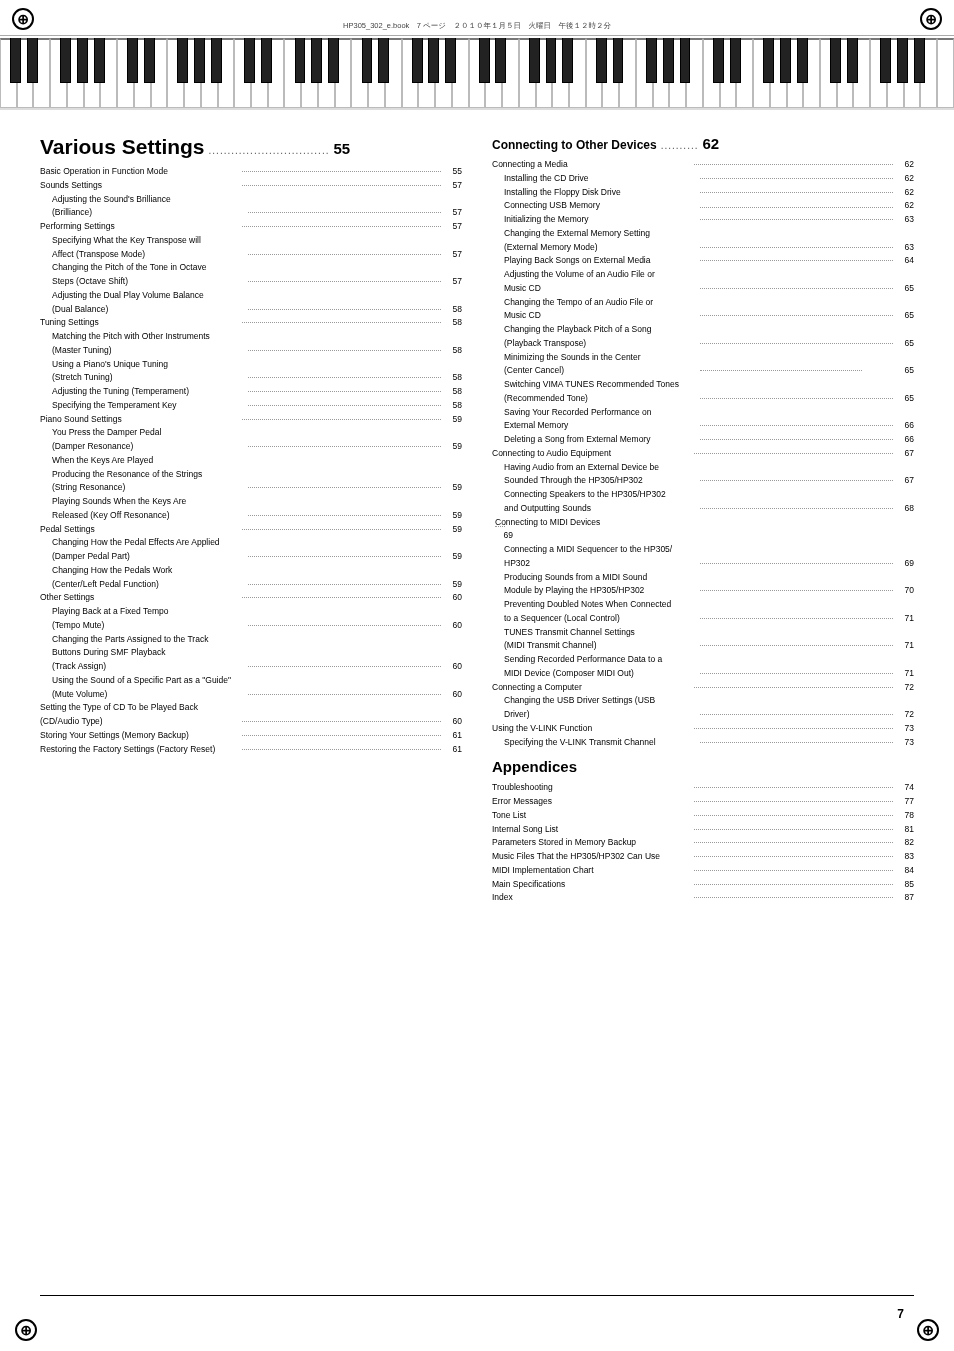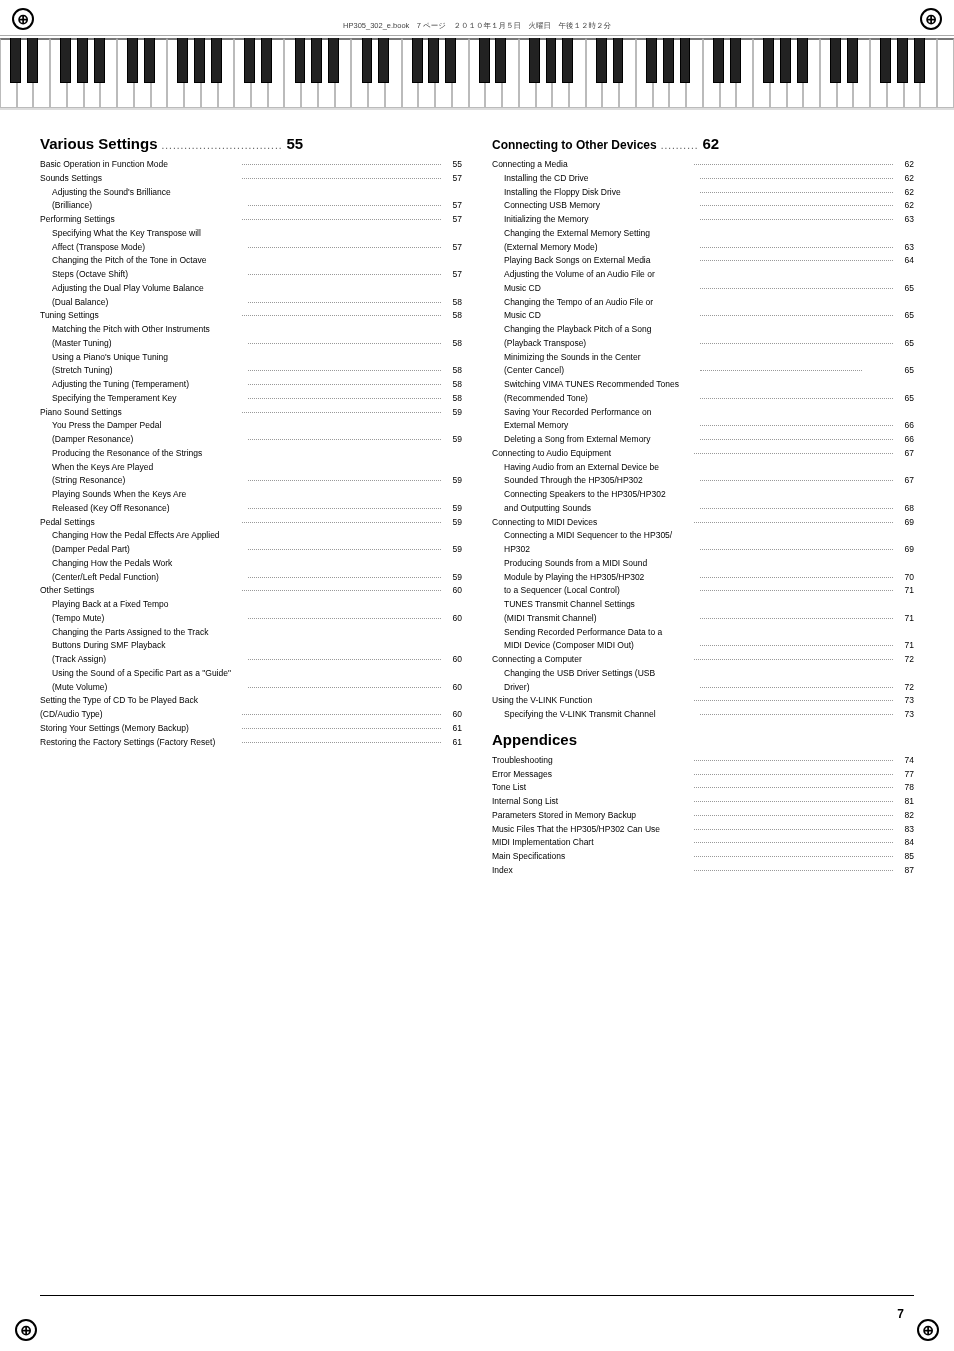--- a/index.html
+++ b/index.html
@@ -267,21 +267,21 @@
           </div>
       </div>
     </div>
   </div>
 
   <div class="content-area">
 
     <div class="column-left">
 
       <div class="section-heading">
-        <span style="font-size:15px;font-weight:bold;">Various Settings</span>
+        <span style="font-size:21px;font-weight:bold;">Various Settings</span>
         <span style="font-size:10px;font-weight:normal;letter-spacing:1px;color:#555;">................................</span>
         <span style="font-size:15px;font-weight:bold;">55</span>
       </div>
 
       <div id="left-toc">
           <div class="toc-entry" style="padding-left:0px;">
         <span class="entry-text">Basic Operation in Function Mode</span>
         <span class="entry-dots"></span>
             <span class="entry-page">55</span>
       </div>
@@ -372,25 +372,25 @@
           <div class="toc-entry" style="padding-left:12px;">
         <span class="entry-text">You Press the Damper Pedal</span>
 
       </div>
           <div class="toc-entry" style="padding-left:12px;">
         <span class="entry-text">(Damper Resonance)</span>
         <span class="entry-dots"></span>
             <span class="entry-page">59</span>
       </div>
           <div class="toc-entry" style="padding-left:12px;">
+        <span class="entry-text">When the Keys Are Played</span>
+
+      </div>
+          <div class="toc-entry" style="padding-left:12px;">
         <span class="entry-text">Producing the Resonance of the Strings</span>
-
-      </div>
-          <div class="toc-entry" style="padding-left:12px;">
-        <span class="entry-text">When the Keys Are Played</span>
 
       </div>
           <div class="toc-entry" style="padding-left:12px;">
         <span class="entry-text">(String Resonance)</span>
         <span class="entry-dots"></span>
             <span class="entry-page">59</span>
       </div>
           <div class="toc-entry" style="padding-left:12px;">
         <span class="entry-text">Playing Sounds When the Keys Are</span>
 
@@ -499,21 +499,21 @@
           <div class="toc-entry" style="padding-left:12px;">
         <span class="entry-text">Installing the CD Drive</span>
         <span class="entry-dots"></span>
             <span class="entry-page">62</span>
       </div>
           <div class="toc-entry" style="padding-left:12px;">
         <span class="entry-text">Installing the Floppy Disk Drive</span>
         <span class="entry-dots"></span>
             <span class="entry-page">62</span>
       </div>
-          <div class="toc-entry" style="padding-left:12px;">
+          <div class="toc-entry" style="padding-left:12px;align-items:center;">
         <span class="entry-text">Connecting USB Memory</span>
         <span class="entry-dots"></span>
             <span class="entry-page">62</span>
       </div>
           <div class="toc-entry" style="padding-left:12px;">
         <span class="entry-text">Initializing the Memory</span>
         <span class="entry-dots"></span>
             <span class="entry-page">63</span>
       </div>
           <div class="toc-entry" style="padding-left:12px;">
@@ -605,21 +605,21 @@
       </div>
           <div class="toc-entry" style="padding-left:12px;">
         <span class="entry-text">Connecting Speakers to the HP305/HP302</span>
 
       </div>
           <div class="toc-entry" style="padding-left:12px;">
         <span class="entry-text">and Outputting Sounds</span>
         <span class="entry-dots"></span>
             <span class="entry-page">68</span>
       </div>
-          <div class="toc-entry" style="padding-left:0px;">
+          <div class="toc-entry" style="padding-left:0px;flex-direction:column;">
         <span class="entry-text">Connecting to MIDI Devices</span>
         <span class="entry-dots"></span>
             <span class="entry-page">69</span>
       </div>
           <div class="toc-entry" style="padding-left:12px;">
         <span class="entry-text">Connecting a MIDI Sequencer to the HP305/</span>
 
       </div>
           <div class="toc-entry" style="padding-left:12px;">
         <span class="entry-text">HP302</span>
@@ -627,20 +627,24 @@
             <span class="entry-page">69</span>
       </div>
           <div class="toc-entry" style="padding-left:12px;">
         <span class="entry-text">Producing Sounds from a MIDI Sound</span>
 
       </div>
           <div class="toc-entry" style="padding-left:12px;">
         <span class="entry-text">Module by Playing the HP305/HP302</span>
         <span class="entry-dots"></span>
             <span class="entry-page">70</span>
+      </div>
+          <div class="toc-entry" style="padding-left:12px;">
+        <span class="entry-text">Preventing Doubled Notes When Connected</span>
+
       </div>
           <div class="toc-entry" style="padding-left:12px;">
         <span class="entry-text">to a Sequencer (Local Control)</span>
         <span class="entry-dots"></span>
             <span class="entry-page">71</span>
       </div>
           <div class="toc-entry" style="padding-left:12px;">
         <span class="entry-text">TUNES Transmit Channel Settings</span>
 
       </div>

